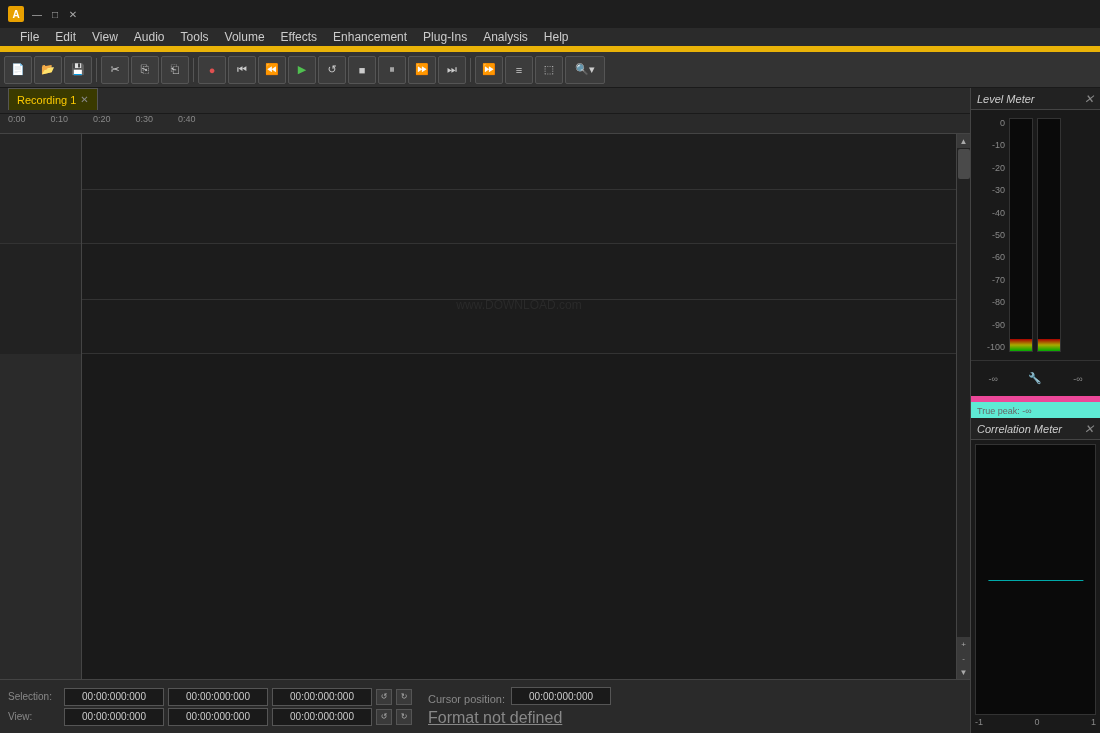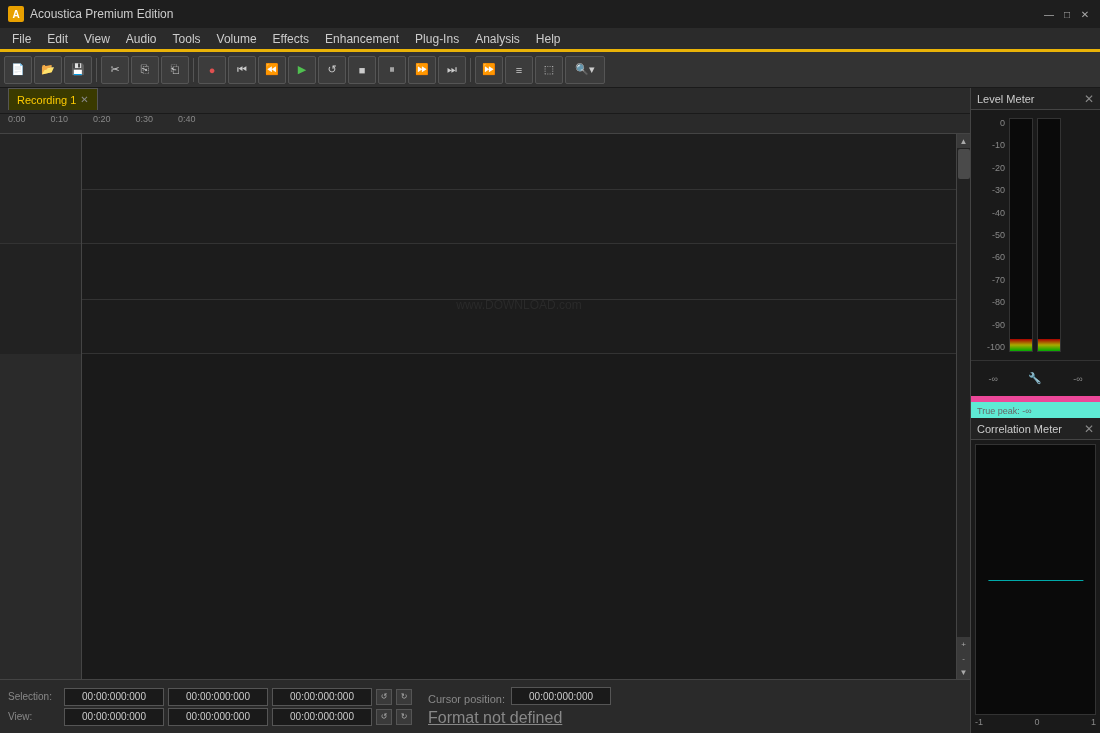--- a/index.html
+++ b/index.html
@@ -54,22 +54,22 @@
       color: #aaa;
       cursor: pointer;
     }
 
     
     #menu-bar {
       height: 24px;
       background: #2b2b2b;
       display: flex;
       align-items: center;
-      padding: 0 4px;
-      border-bottom: 3px solid #eab308;
+      padding: 0 12px;
+      border-bottom: 6px solid #eab308;
     }
     .menu-item {
       padding: 2px 8px;
       color: #ccc;
       font-size: 12px;
       cursor: pointer;
       border-radius: 2px;
     }
 
     
@@ -321,20 +321,21 @@
     }
 
     .panel-header {
       height: 22px;
       background: #222;
       border-bottom: 1px solid #444;
       display: flex;
       align-items: center;
       padding: 0 6px;
       justify-content: space-between;
+      font-style: italic;
     }
     .panel-title {
       font-size: 11px;
       color: #ccc;
     }
     .panel-close {
       cursor: pointer;
       color: #888;
       font-size: 12px;
     }
@@ -450,21 +451,20 @@
     .corr-label {
       font-size: 9px;
       color: #888;
     }
   </style>
 </head>
 <body>
 
 <div id="title-bar">
   <div id="app-icon">A</div>
-  <span id="title-text">Acoustica Premium Edition</span>
   <div id="window-controls">
     <div class="win-btn">—</div>
     <div class="win-btn">□</div>
     <div class="win-btn">✕</div>
   </div>
 </div>
 
 <div id="menu-bar">
   <div class="menu-item">File</div>
   <div class="menu-item">Edit</div>

